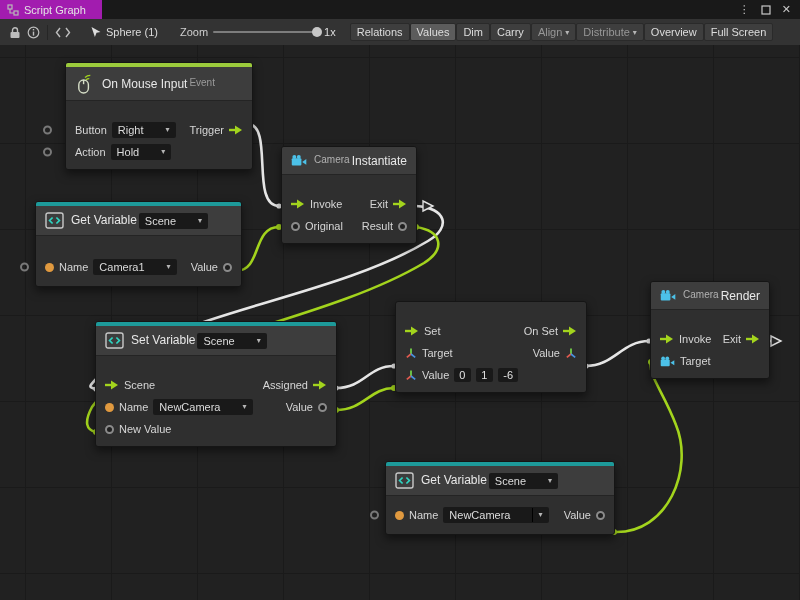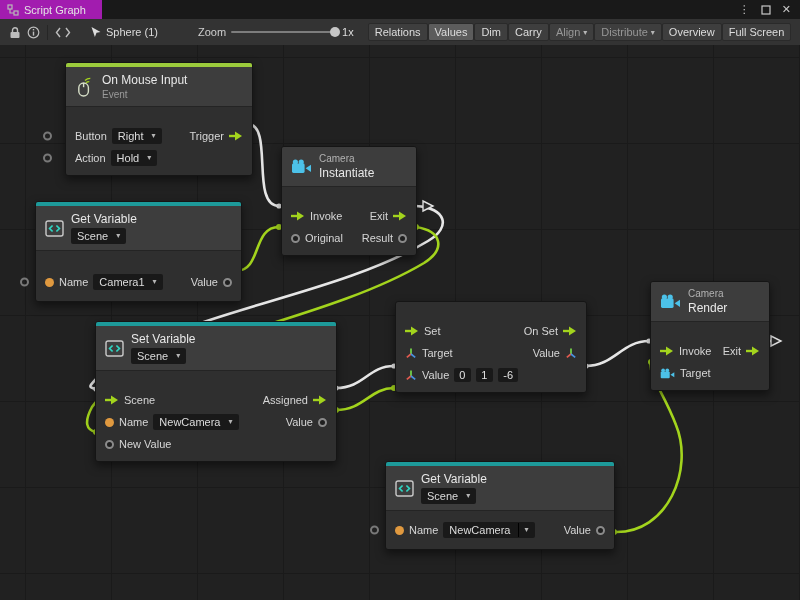--- a/index.html
+++ b/index.html
@@ -14,21 +14,21 @@
   .titlebar-right{margin-left:auto;display:flex;align-items:center;gap:11px;padding-right:9px;color:#c9c9c9;}
   .titlebar-right span{cursor:default;font-size:11px;line-height:19px;}
 
   
   .toolbar{position:absolute;top:19px;left:0;right:0;height:26px;background:#333333;
            border-bottom:1px solid #171717;display:flex;align-items:center;
            padding:0 6px;white-space:nowrap;overflow:hidden;}
   .tb-icon{display:flex;align-items:center;padding:0 3px;}
   .tb-sep{width:1px;height:15px;background:#262626;margin:0 4px;flex:none;}
   .tb-chip{display:flex;align-items:center;gap:5px;color:#dcdcdc;margin-left:16px;}
-  .zoom-label{margin-left:40px;color:#cfcfcf;}
+  .zoom-label{margin-left:22px;color:#cfcfcf;}
   .zoom-track{position:relative;width:106px;height:2px;background:#7d7d7d;border-radius:1px;margin:0 5px;flex:none;}
   .zoom-knob{position:absolute;right:-3px;top:50%;width:10px;height:10px;border-radius:50%;
              background:#c6c6c6;transform:translateY(-50%);}
   .tb-btn{display:flex;align-items:center;gap:3px;background:#3e3e3e;border:1px solid #2a2a2a;
           border-radius:2px;padding:2px 6px;color:#dddddd;flex:none;}
   .tb-btn.active{background:#5c5c5c;}
   .tb-btn.dim{color:#979797;}
   .dd-arr{font-size:8px;color:#b5b5b5;}
 
   
@@ -40,29 +40,29 @@
 
   
   .node{position:absolute;z-index:2;background:#2f2f2f;border:1px solid #151515;border-radius:3px;
         box-shadow:0 4px 10px rgba(0,0,0,.5);}
   .strip{height:4px;border-radius:2px 2px 0 0;}
   .strip.green{background:#9ccb3c;}
   .strip.teal{background:#1d9a9a;}
   .nhead{background:#3d3d3d;display:flex;align-items:center;gap:7px;padding:6px 9px;
          border-bottom:1px solid #242424;border-radius:2px 2px 0 0;}
   .strip + .nhead{border-radius:0;}
-  .tcol{display:flex;flex-direction:column;gap:2px;}
+  .tcol{display:flex;flex-direction:row;gap:2px;}
   .ntitle{font-size:12px;color:#e8e8e8;}
   .nsub{font-size:10px;color:#9b9b9b;}
   .ncat{font-size:10px;color:#b2b2b2;}
   .nbody{padding:18px 0 6px;position:relative;}
   .nrow{position:relative;display:flex;align-items:center;gap:5px;height:22px;padding:0 9px;color:#d6d6d6;}
   .nrow.tall{height:26px;}
   .sp{flex:1;}
-  .dd{display:inline-flex;align-items:center;gap:8px;background:#191919;border-radius:2px;
+  .dd{display:inline-flex;align-items:center;gap:22px;background:#191919;border-radius:2px;
       padding:1px 6px;color:#dcdcdc;line-height:14px;}
   .dd .arr{font-size:8px;color:#b5b5b5;}
   .dd.split .arr{border-left:1px solid #000;padding-left:5px;}
   .port-dot{width:9px;height:9px;border-radius:50%;background:#1f1f1f;border:2px solid #8b8b8b;
             box-sizing:border-box;flex:none;}
   .dot-orange{width:9px;height:9px;border-radius:50%;background:#e0993f;flex:none;}
   .outer-port{position:absolute;width:9px;height:9px;border-radius:50%;border:2px solid #787878;
               box-sizing:border-box;top:50%;transform:translateY(-50%);}
   .numbox{background:#191919;border-radius:2px;padding:1px 5px;min-width:7px;color:#e2e2e2;}
   .fa{flex:none;}

